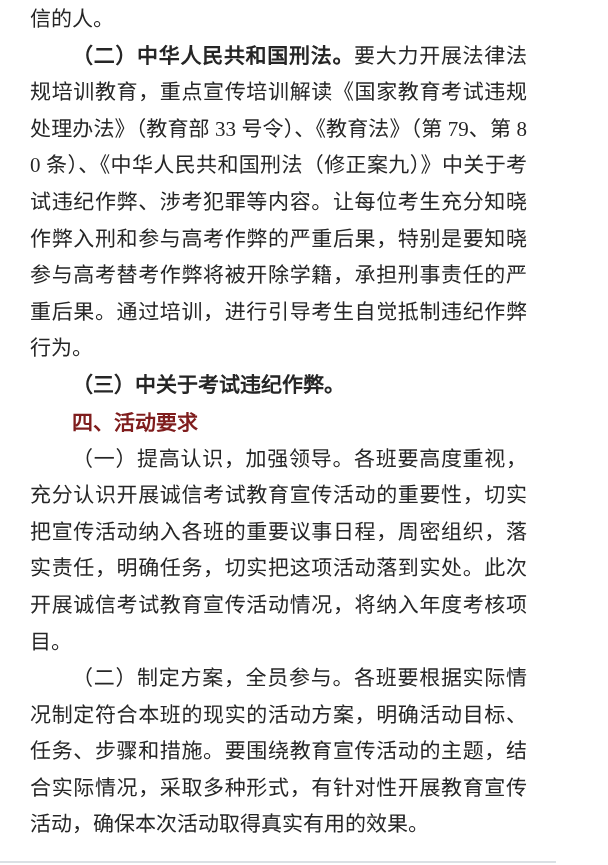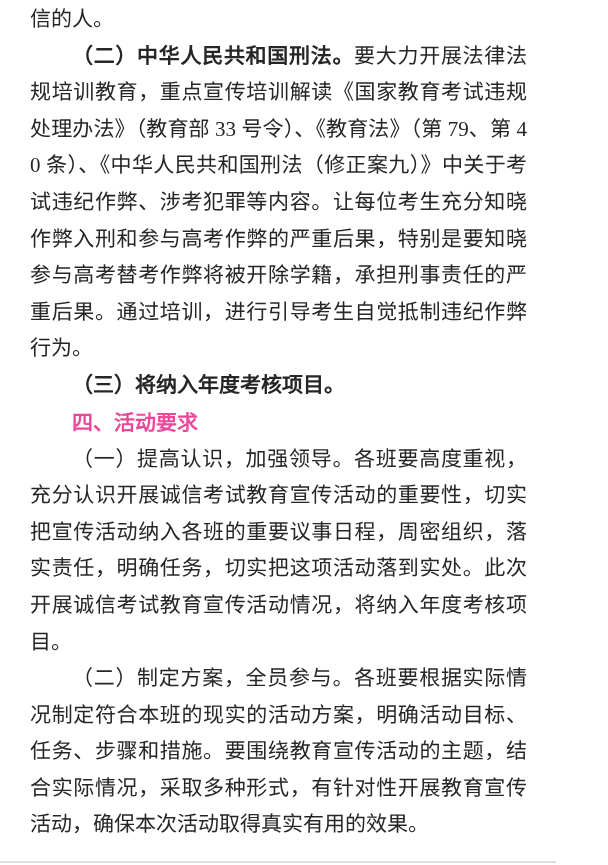--- a/index.html
+++ b/index.html
@@ -37,43 +37,43 @@
   .lead {
     font-weight: bold;
   }
   .section-heading {
     margin: 0;
     font-size: 21px;
     line-height: 37px;
     font-weight: bold;
     text-indent: 2em;
     font-family: "Liberation Sans", sans-serif;
-    color: #ec4899;
+    color: #7f1d1d;
     text-align: left;
   }
   .page-bottom-edge {
     position: absolute;
     left: 0;
     right: 0;
     bottom: 2px;
     height: 2px;
     background: #dbe0e4;
   }
 </style>
 </head>
 <body>
 
 <div class="page">
   <div class="text-area">
 
     <p class="para continuation"><span>信的人。</span></p>
 
-    <p class="para"><span class="lead">（二）中华人民共和国刑法。</span><span>要大力开展法律法规培训教育，重点宣传培训解读《国家教育考试违规处理办法》（教育部 33 号令）、《教育法》（第 79、第 40 条）、《中华人民共和国刑法（修正案九）》中关于考试违纪作弊、涉考犯罪等内容。让每位考生充分知晓作弊入刑和参与高考作弊的严重后果，特别是要知晓参与高考替考作弊将被开除学籍，承担刑事责任的严重后果。通过培训，进行引导考生自觉抵制违纪作弊行为。</span></p>
+    <p class="para"><span class="lead">（二）中华人民共和国刑法。</span><span>要大力开展法律法规培训教育，重点宣传培训解读《国家教育考试违规处理办法》（教育部 33 号令）、《教育法》（第 79、第 80 条）、《中华人民共和国刑法（修正案九）》中关于考试违纪作弊、涉考犯罪等内容。让每位考生充分知晓作弊入刑和参与高考作弊的严重后果，特别是要知晓参与高考替考作弊将被开除学籍，承担刑事责任的严重后果。通过培训，进行引导考生自觉抵制违纪作弊行为。</span></p>
 
-    <p class="para"><span class="lead">（三）将纳入年度考核项目。</span></p>
+    <p class="para"><span class="lead">（三）中关于考试违纪作弊。</span></p>
 
 
     <p class="section-heading">四、活动要求</p>
 
     <p class="para"><span>（一）提高认识，加强领导。各班要高度重视，充分认识开展诚信考试教育宣传活动的重要性，切实把宣传活动纳入各班的重要议事日程，周密组织，落实责任，明确任务，切实把这项活动落到实处。此次开展诚信考试教育宣传活动情况，将纳入年度考核项目。</span></p>
 
     <p class="para"><span>（二）制定方案，全员参与。各班要根据实际情况制定符合本班的现实的活动方案，明确活动目标、任务、步骤和措施。要围绕教育宣传活动的主题，结合实际情况，采取多种形式，有针对性开展教育宣传活动，确保本次活动取得真实有用的效果。</span></p>
 
   </div>
   <div class="page-bottom-edge"></div>

